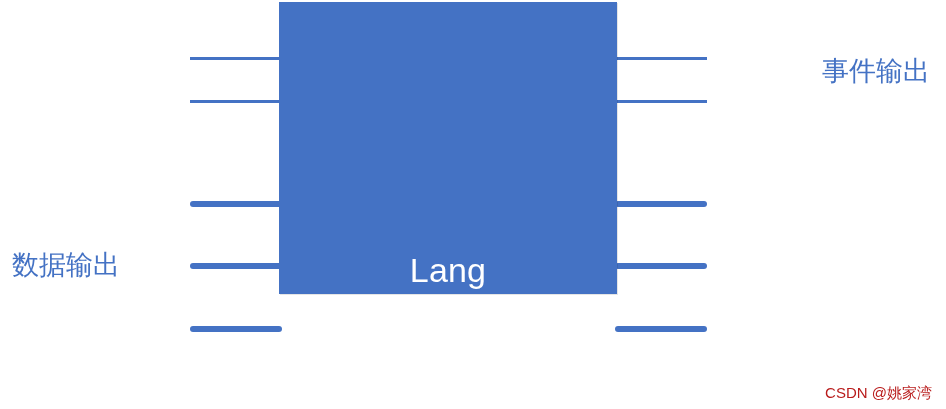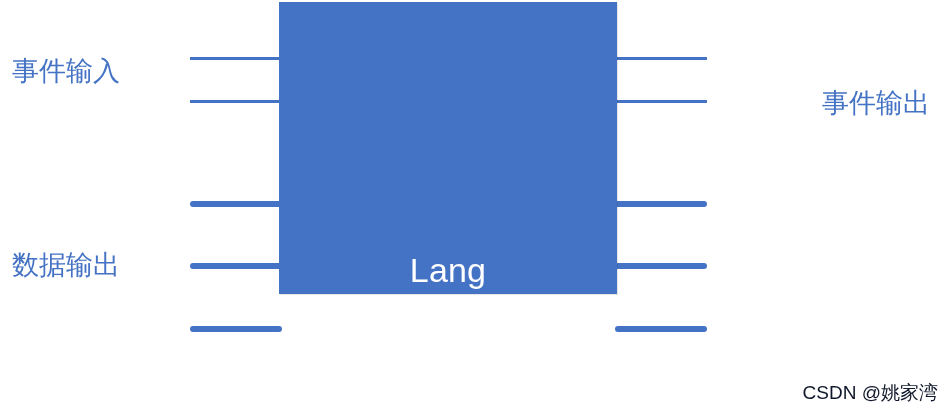--- a/index.html
+++ b/index.html
@@ -65,30 +65,29 @@
     color: #4472C4;
     font-size: 27px;
     line-height: 27px;
     white-space: nowrap;
   }
   .side-label.left {
     text-align: left;
   }
   .side-label.right {
     text-align: right;
-    margin-top: 32px;
   }
 
   
   .watermark {
     position: absolute;
-    right: 8px;
+    right: 14px;
     bottom: 8px;
-    color: #0f172a;
-    font-size: 19px;
+    color: #b91c1c;
+    font-size: 15px;
     line-height: 16px;
     white-space: nowrap;
   }
 </style>
 </head>
 <body>
 
 <div id="canvas">
 
   <div class="conn thin" style="left:190px; top:57px; width:92px;"></div>
@@ -105,21 +104,20 @@
   <div class="conn thick" style="left:615px; top:263px; width:92px;"></div>
   <div class="conn thick" style="left:615px; top:326px; width:92px;"></div>
 
   <div class="fb-block">
     <div class="fb-label">
       <span class="fb-label-line">Lang</span>
       <span class="fb-label-line">FunctionBlock</span>
     </div>
   </div>
 
-  <div class="side-label left" style="left:12px; top:58px;">事件输入</div>
 
   <div class="side-label left" style="left:12px; top:252px;">数据输出</div>
 
   <div class="side-label right" style="right:16px; top:58px;">事件输出</div>
 
 
   <div class="watermark">CSDN @姚家湾</div>
 
 </div>
 

